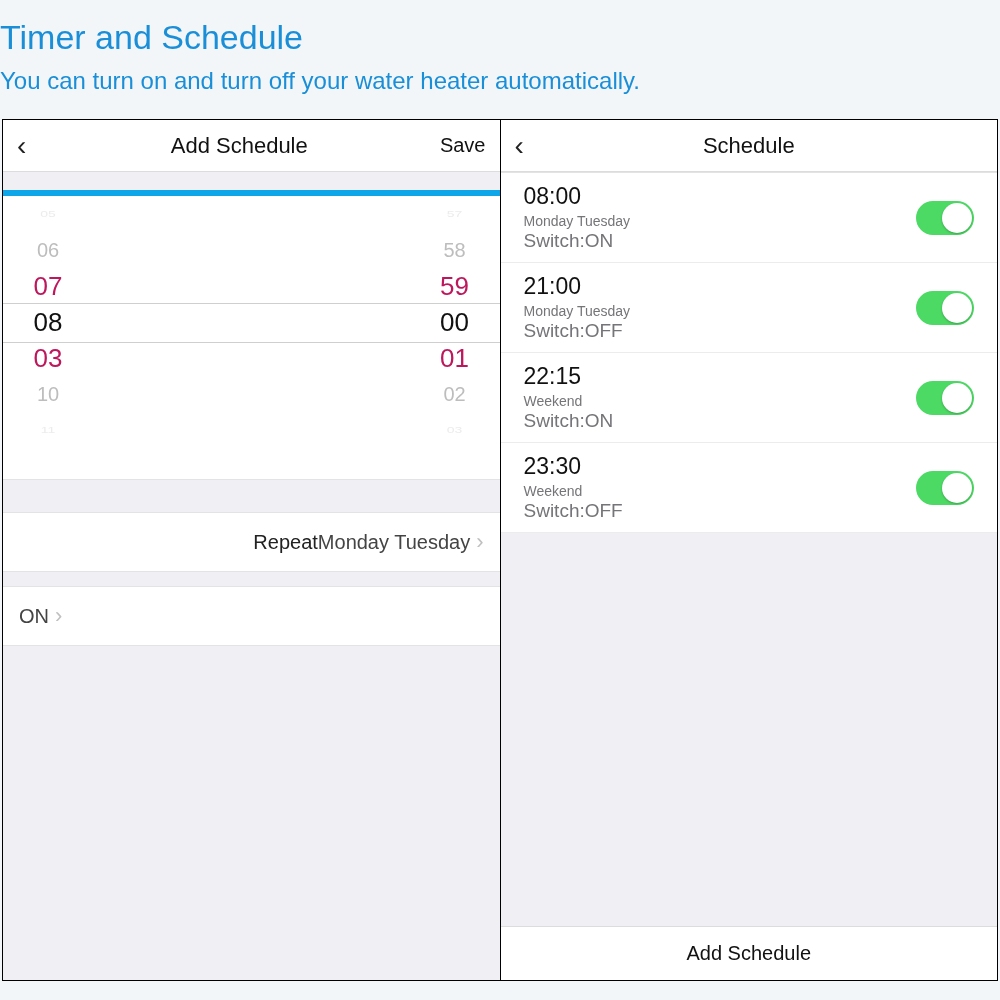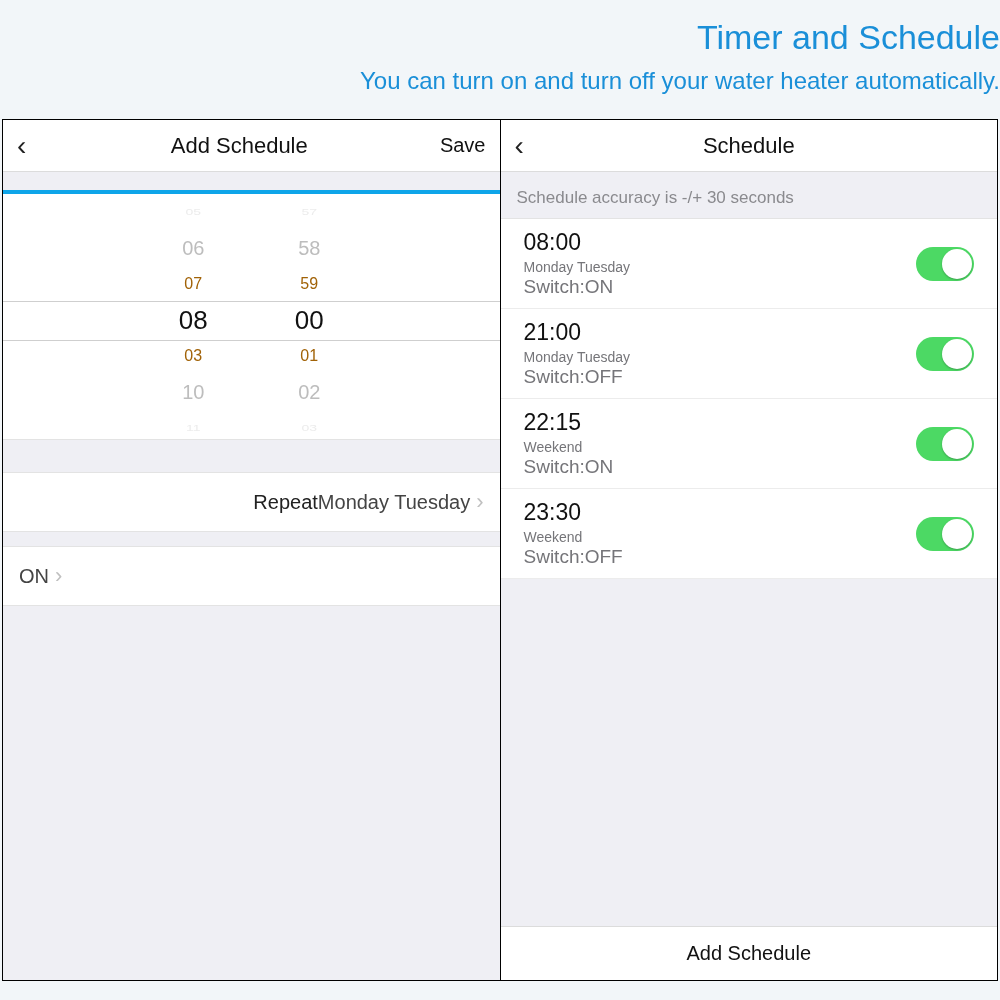--- a/index.html
+++ b/index.html
@@ -4,21 +4,21 @@
 <style>
   * { box-sizing: border-box; margin: 0; padding: 0; }
   body {
     font-family: -apple-system, "Helvetica Neue", Arial, sans-serif;
     background: #f2f6f9;
     width: 1000px;
     height: 1000px;
     overflow: hidden;
   }
   .banner {
-    text-align: right;
+    text-align: left;
     padding: 18px 0 14px;
   }
   .banner-title {
     color: #1a8fd8;
     font-size: 34px;
     font-weight: 400;
   }
   .banner-sub {
     color: #1a8fd8;
     font-size: 24px;
@@ -65,28 +65,28 @@
     font-size: 20px;
     color: #111;
     width: 60px;
     text-align: right;
   }
   .nav-spacer { width: 36px; }
 
   
   .picker-wrap {
     background: #fff;
-    height: 250px;
+    height: 290px;
     margin-top: 18px;
-    border-top: 4px solid #0ea5e9;
+    border-top: 6px solid #0ea5e9;
     border-bottom: 1px solid #e3e3e3;
     position: relative;
     overflow: hidden;
     display: flex;
-    justify-content: center;
+    justify-content: space-between;
   }
   .picker-col {
     width: 90px;
     display: flex;
     flex-direction: column;
     align-items: center;
     position: relative;
   }
   .picker-col + .picker-col { margin-left: 26px; }
   .picker-item {
@@ -103,21 +103,21 @@
     top: 107px;
     height: 40px;
     border-top: 1px solid #cfcfcf;
     border-bottom: 1px solid #cfcfcf;
     pointer-events: none;
   }
   .picker-item.sel {
     color: #111;
     font-size: 26px;
   }
-  .picker-item.n1 { color: #a16207; font-size: 16px; }
+  .picker-item.n1 { color: #be185d; font-size: 26px; }
   .picker-item.n2 { color: #bdbdbd; font-size: 20px; }
   .picker-item.n4 { color: #ececec; font-size: 14px; transform: scaleY(0.6); }
 
   
   .row-gap { height: 32px; }
   .row {
     background: #fff;
     border-top: 1px solid #e3e3e3;
     border-bottom: 1px solid #e3e3e3;
     height: 60px;
@@ -242,21 +242,20 @@
     </div>
   </div>
 
   <div class="phone">
     <div class="navbar">
       <div class="nav-back">‹</div>
       <div class="nav-title">Schedule</div>
       <div class="nav-spacer"></div>
     </div>
 
-    <div class="note">Schedule accuracy is -/+ 30 seconds</div>
 
     <div class="sched-list">
       <div class="sched-item">
         <div class="sched-text">
           <div class="sched-time">08:00</div>
           <div class="sched-days">Monday Tuesday</div>
           <div class="sched-sw">Switch:ON</div>
         </div>
         <div class="toggle"></div>
       </div>

